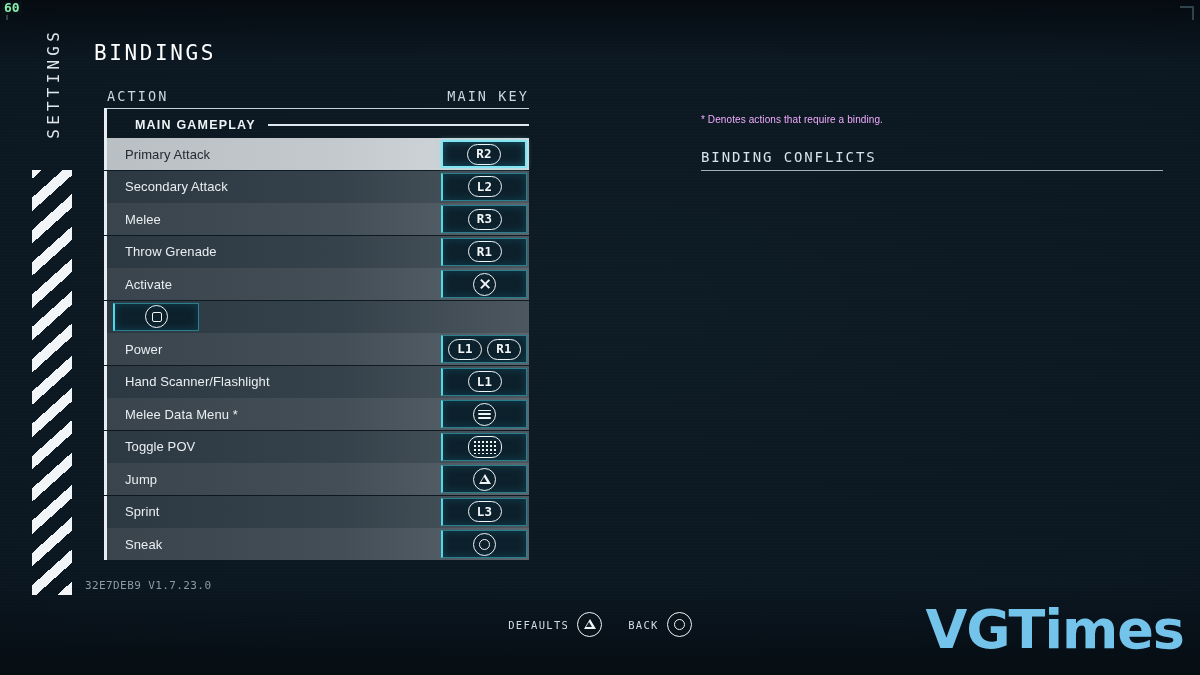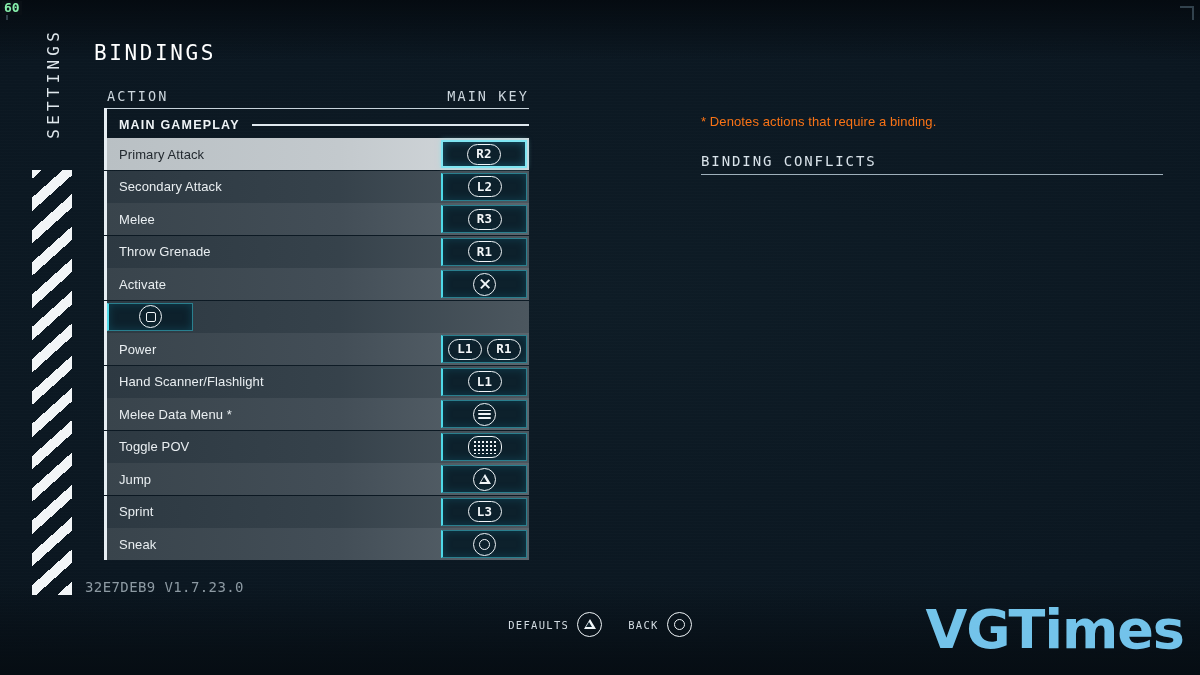--- a/index.html
+++ b/index.html
@@ -93,21 +93,21 @@
     padding-bottom:4px;
     border-bottom:1.5px solid #c6d2da;
     width:422px;
   }
 
   #group-row {
     position:relative;
     display:flex; align-items:center;
     height:26px;
     margin-top:3px;
-    padding-left:12px;
+    padding-left:28px;
   }
   #group-row:before {
     content:""; position:absolute; left:-3px; top:-4px;
     width:3px; height:34px; background:#e7eef3;
   }
   #group-label {
     font-size:12.5px; font-weight:700; letter-spacing:1.2px;
     color:#eef3f6; white-space:nowrap;
   }
   #group-rule {
@@ -115,20 +115,21 @@
   }
 
   
   #rows { width:422px; }
   .row {
     position:relative;
     display:flex; align-items:center;
     height:32px;
     margin-bottom:0.5px;
     background:linear-gradient(to right,#39444c 0%,#434e57 55%,#5b666e 100%);
+    padding-left:6px;
   }
   .row.alt {
     background:linear-gradient(to right,#2d3942 0%,#36424b 55%,#4c575f 100%);
   }
   .row.selected {
     background:linear-gradient(to right,#b9c0c4 0%,#c3c9cd 55%,#d5dadd 100%);
   }
   .row:before {
     content:""; position:absolute; left:-3px; top:0;
     width:3px; height:32px; background:#e7eef3;
@@ -217,28 +218,28 @@
   .g-menu { width:13px; height:9px; }
   .g-menu i {
     display:block; height:1.6px; background:#f0f5f8; margin-bottom:2.2px; border-radius:1px;
   }
   .g-menu i:last-child { margin-bottom:0; }
 
   
   #version {
     position:absolute; left:85px; top:579px;
     font-family:"DejaVu Sans Mono", monospace;
-    font-size:14px; letter-spacing:.4px;
+    font-size:11px; letter-spacing:.4px;
     color:#8d9aa3;
   }
 
   
   #right-panel { position:absolute; left:701px; top:114px; width:462px; }
   #denotes-note {
-    font-size:13px; color:#f97316; letter-spacing:.1px;
+    font-size:10px; color:#f0abfc; letter-spacing:.1px;
   }
   #conflicts-header {
     margin-top:24px;
     font-family:"DejaVu Sans Mono", monospace;
     font-size:14px; letter-spacing:1.9px;
     color:#d9e3ea;
     padding-bottom:5px;
     border-bottom:1.5px solid #9fb0bb;
   }
 

